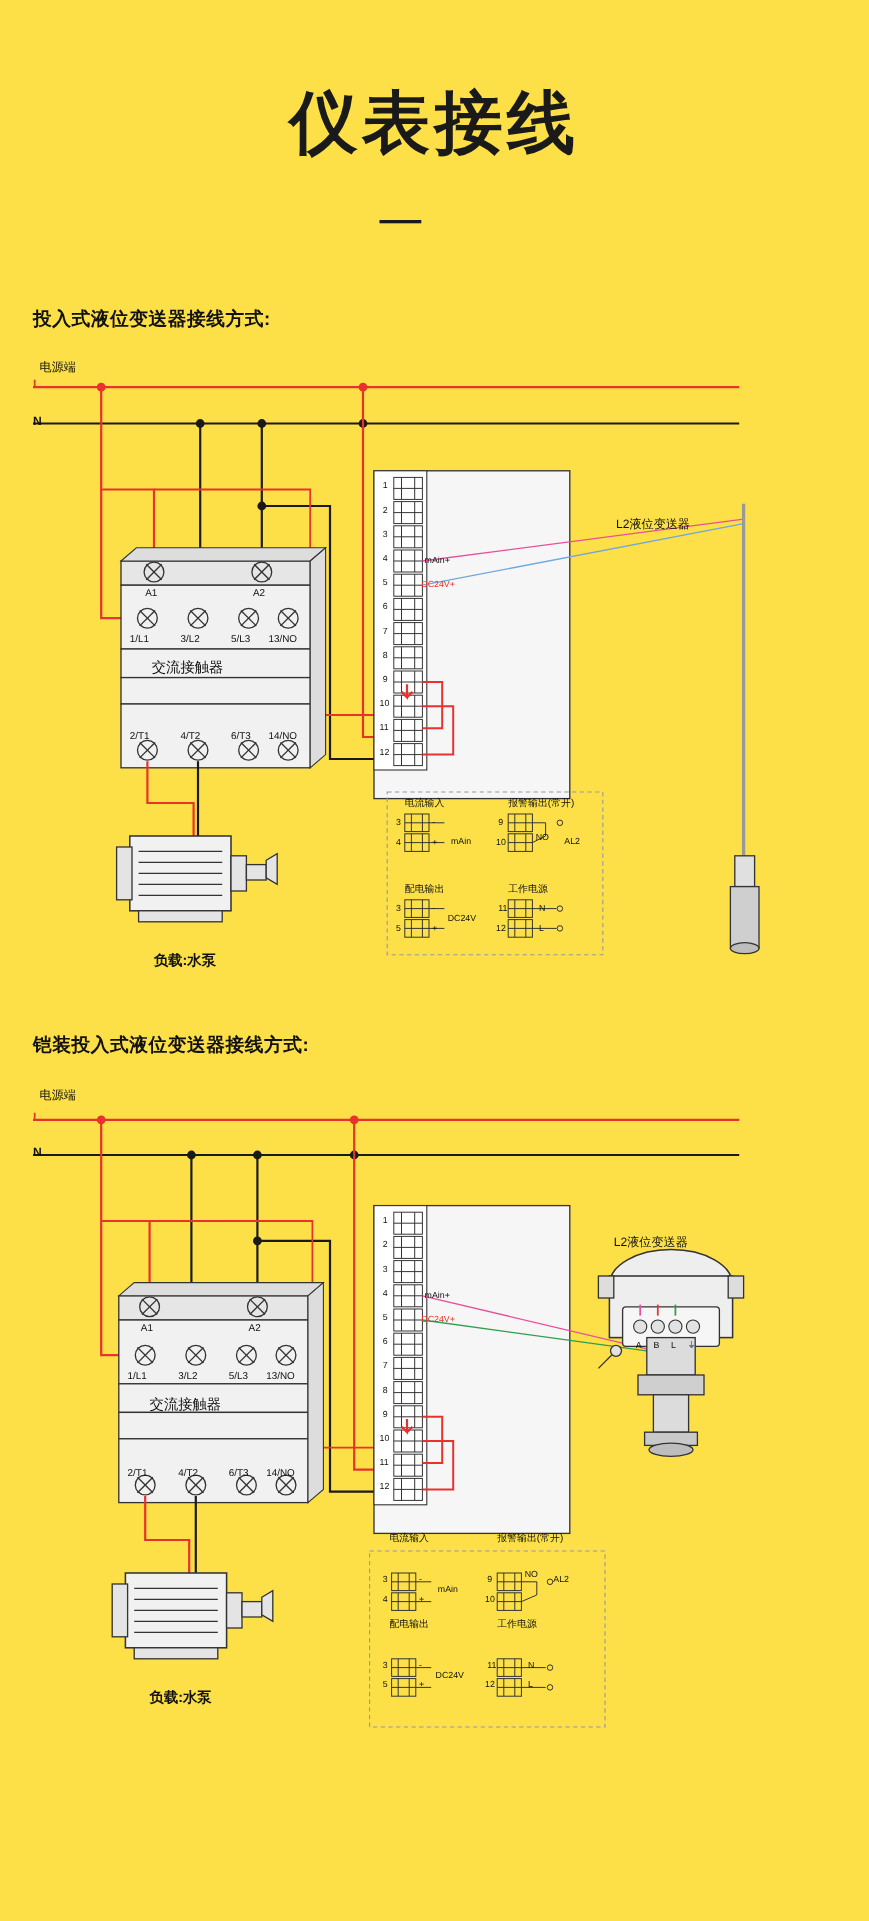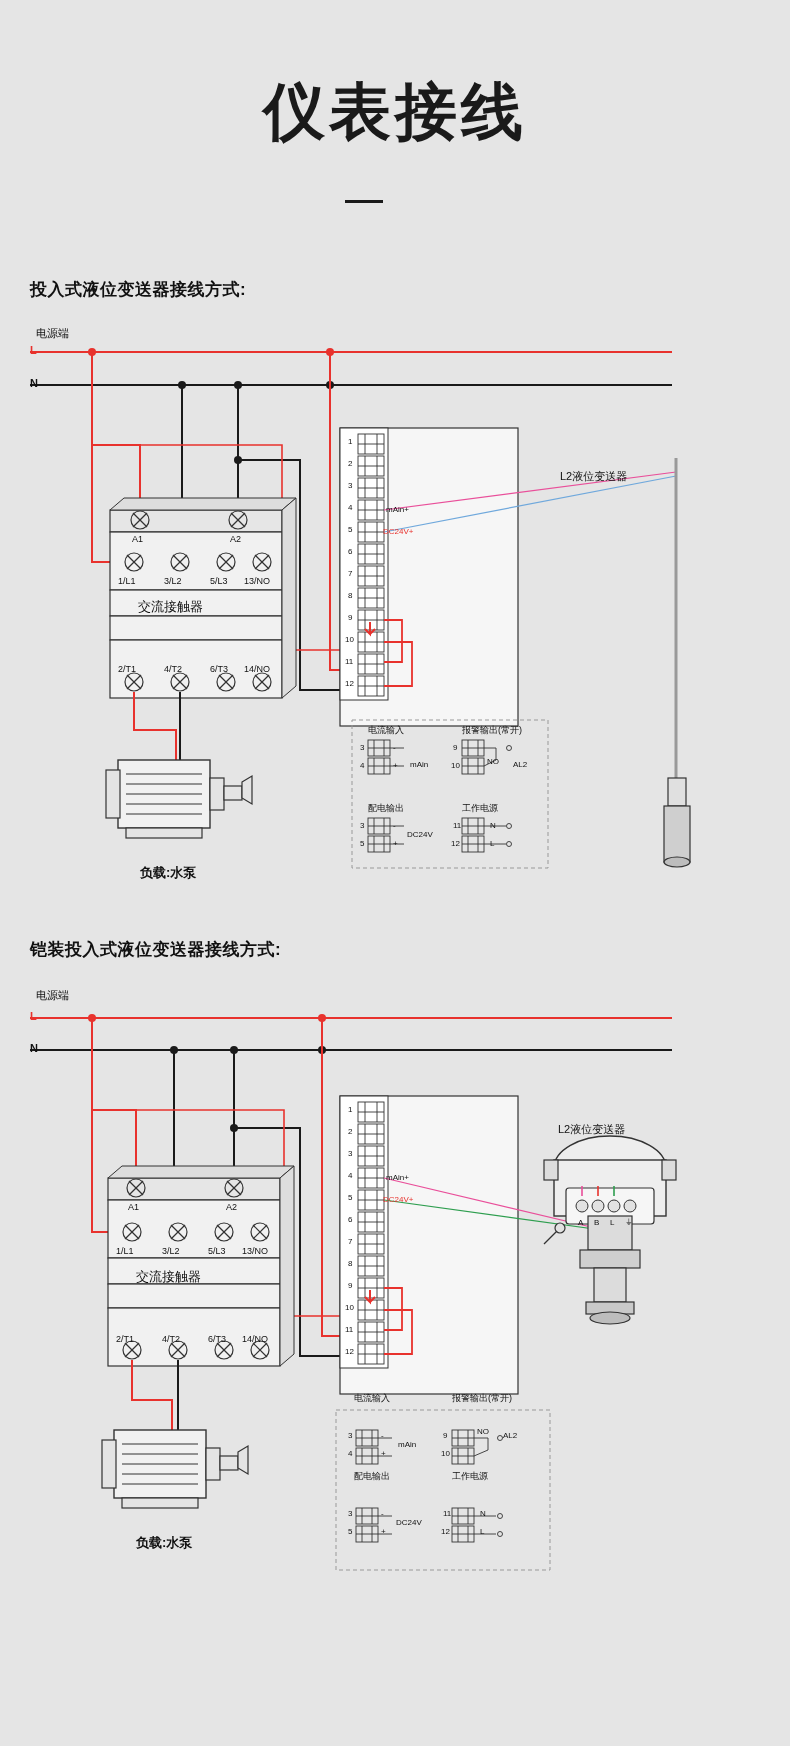--- a/index.html
+++ b/index.html
@@ -5,21 +5,21 @@
   * { box-sizing: border-box; }
   html, body {
     margin: 0; padding: 0;
     background: #ffffff;
     font-family: "Liberation Sans", sans-serif;
   }
   #page {
     position: relative;
     width: 790px;
     height: 1746px;
-    background: #e5e5e5;
+    background: #fde047;
     overflow: hidden;
   }
   .abs { position: absolute; }
 
   
   .main-title {
     position: absolute;
     left: 0; top: 70px;
     width: 790px;
     text-align: center;

